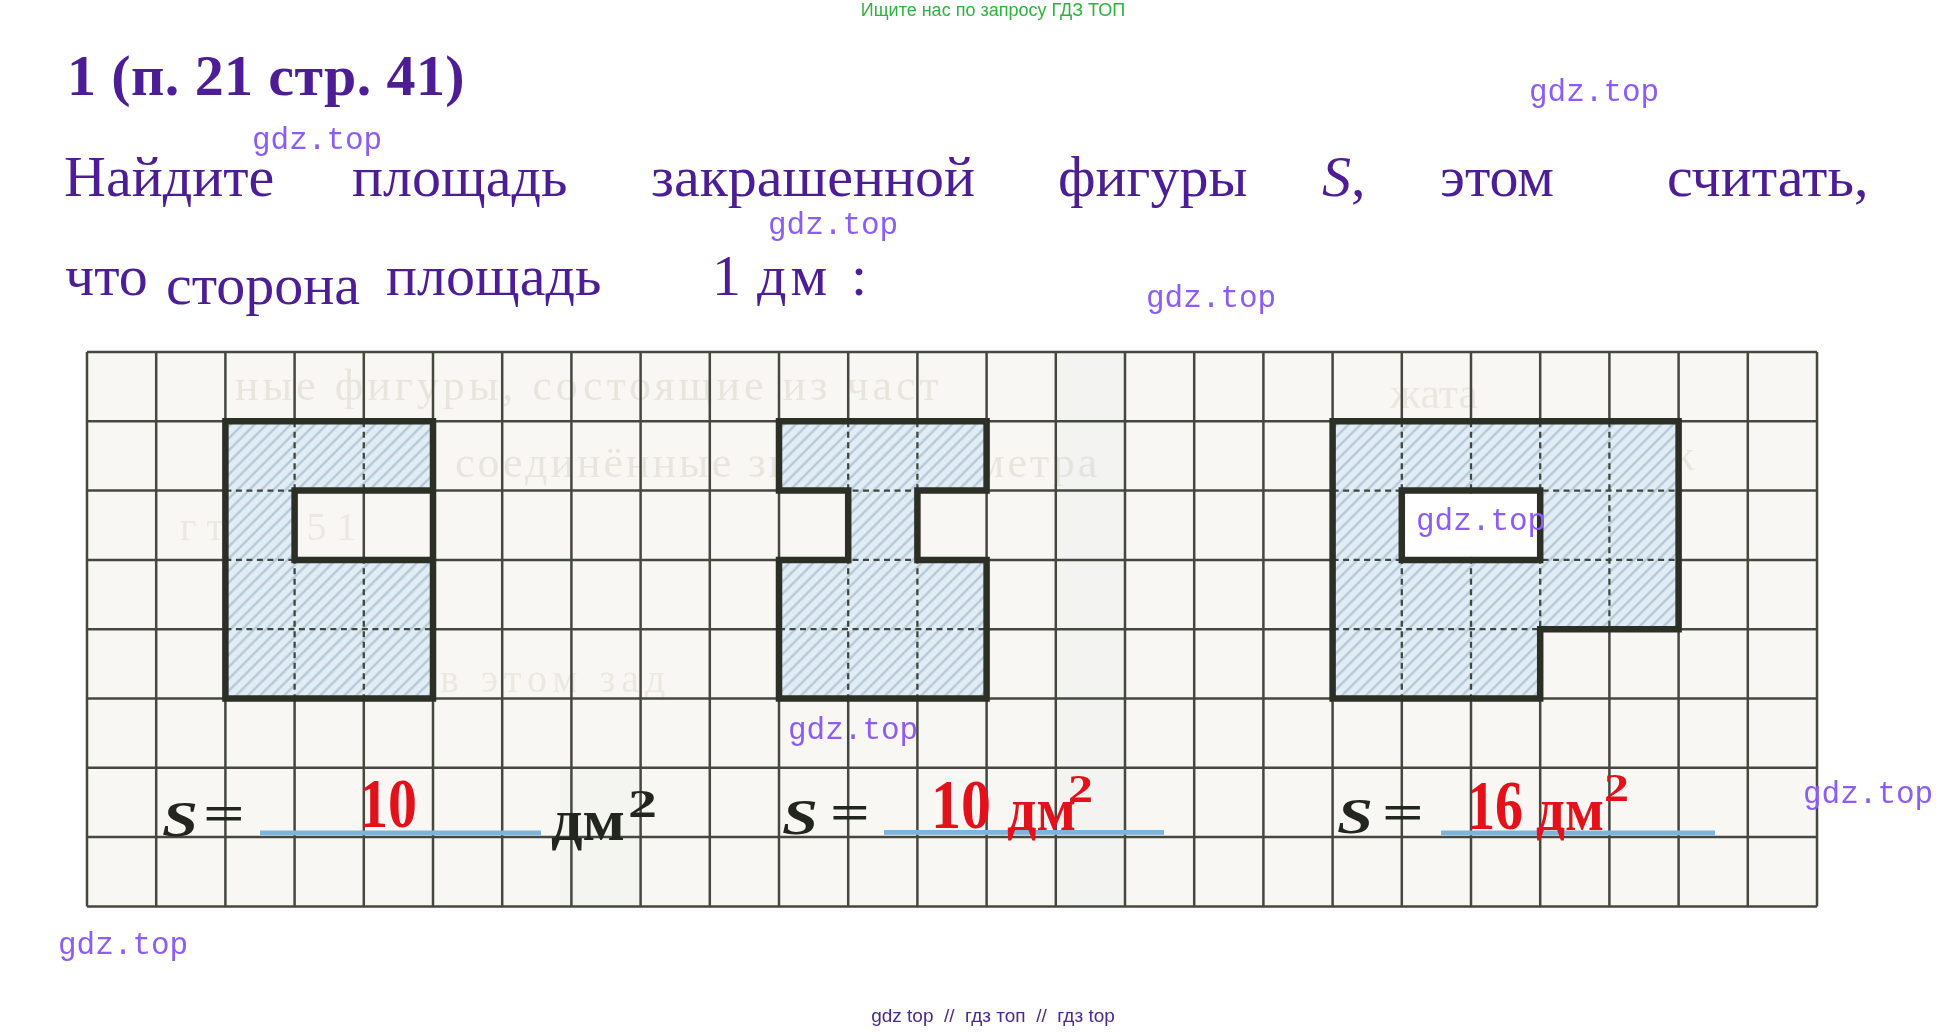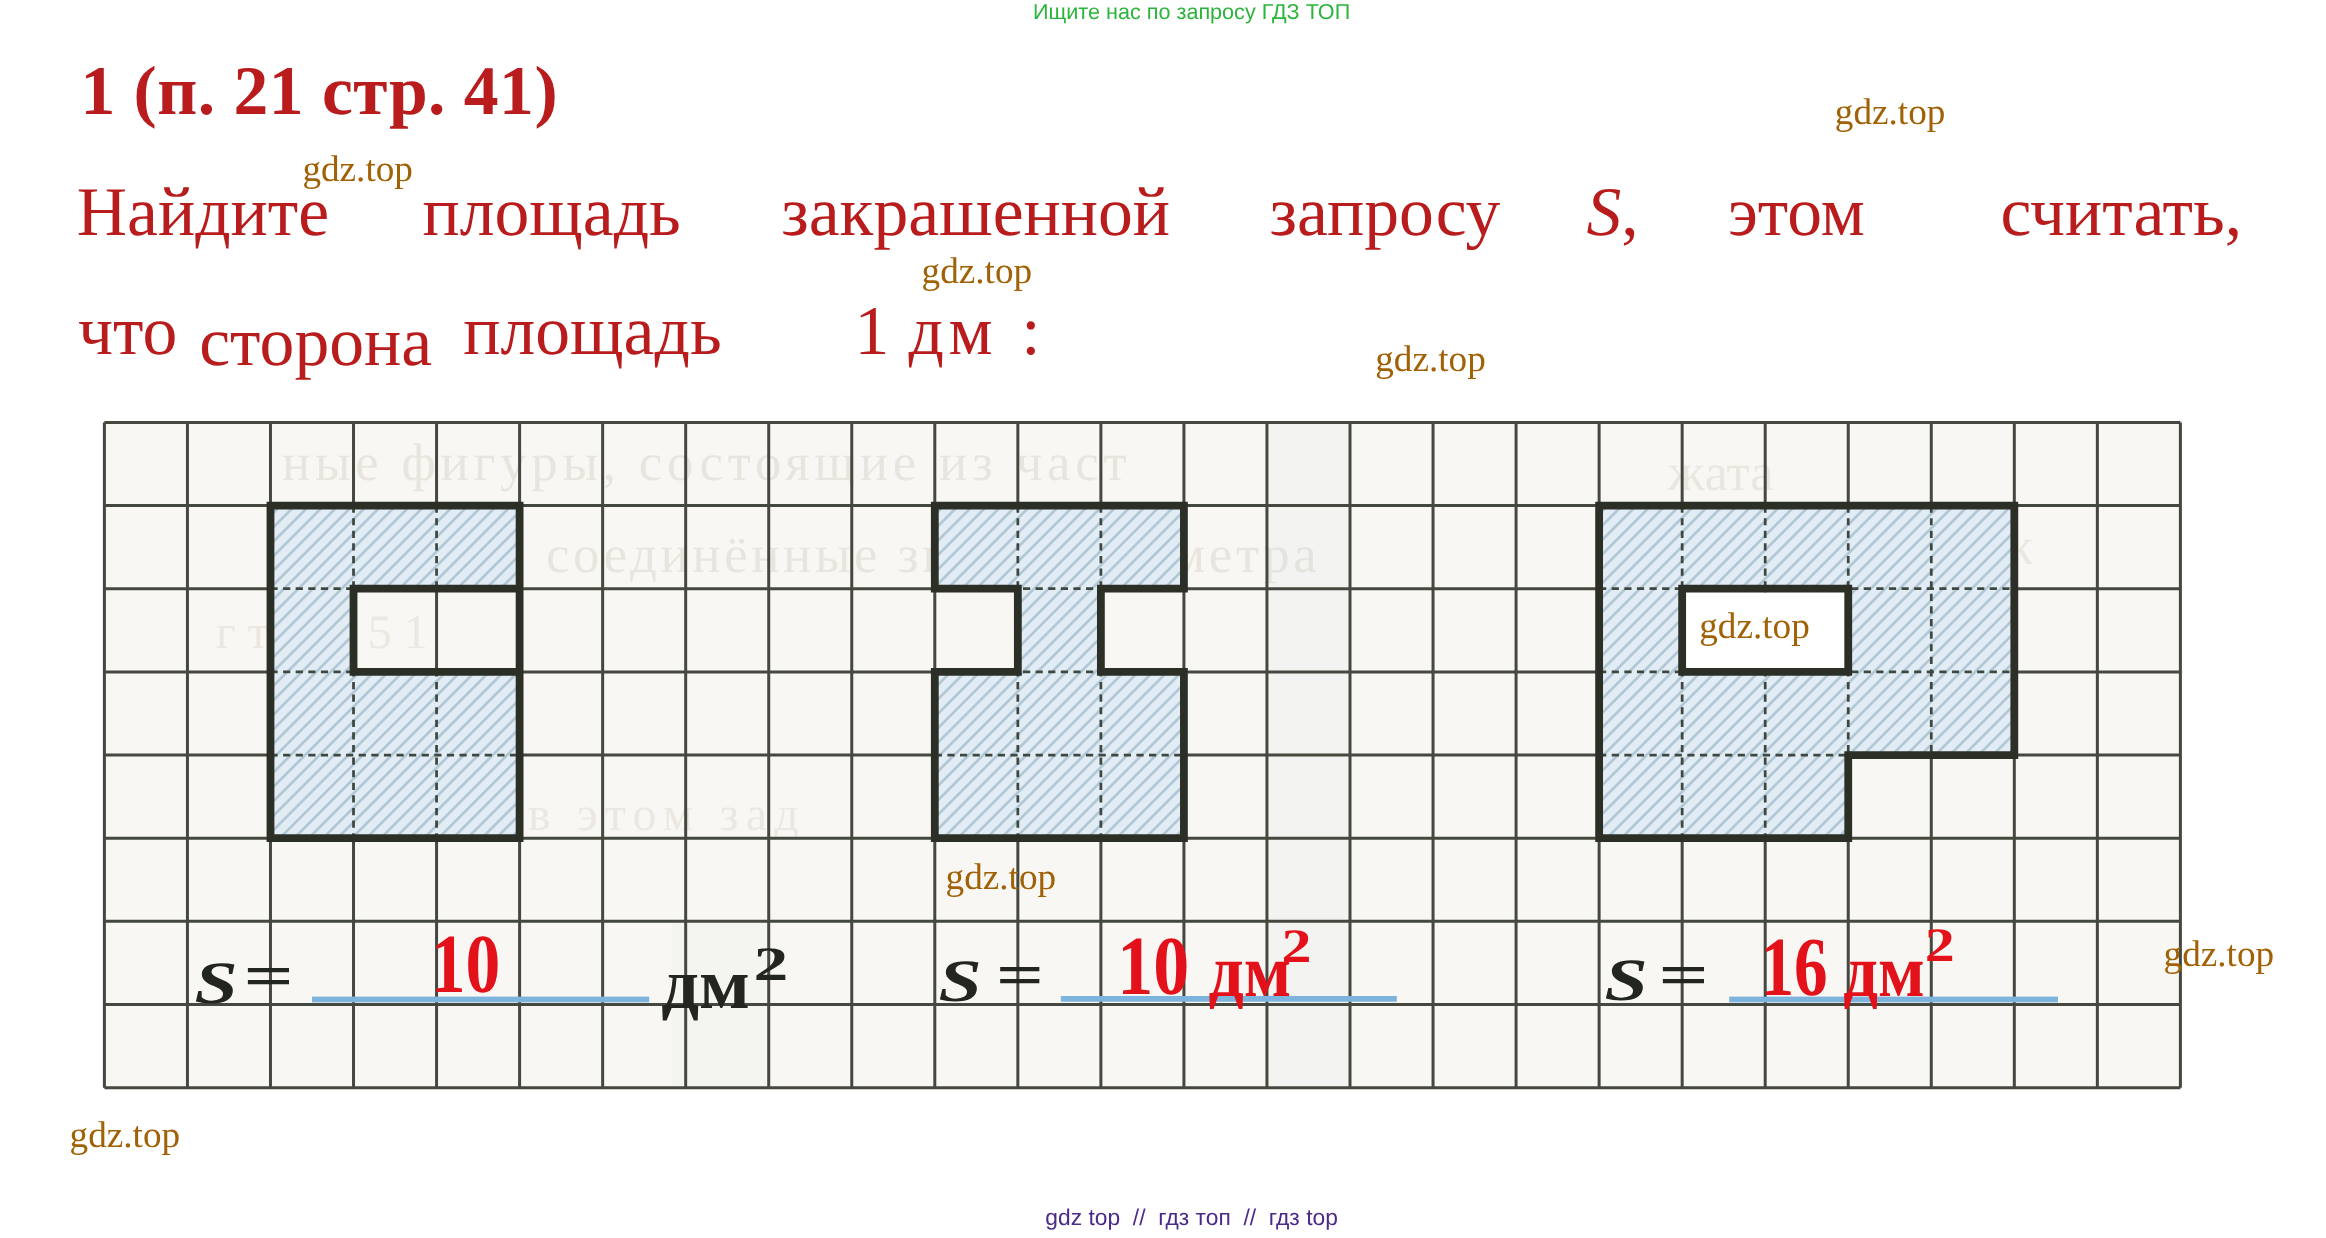--- a/index.html
+++ b/index.html
@@ -1,42 +1,42 @@
 <!DOCTYPE html>
 <html><head>
 <meta charset="utf-8">
 <style>
   html,body{margin:0;padding:0;background:#ffffff;}
   #page{position:relative;width:1938px;height:1032px;overflow:hidden;background:#ffffff;
         font-family:"Liberation Sans", sans-serif;padding-left:48px;}
   .abs{position:absolute;white-space:nowrap;line-height:1;}
-  .w{position:absolute;white-space:nowrap;line-height:1;font-size:31px;color:#a16207;
-      font-family:Liberation Serif, serif;}
-  .t{position:absolute;white-space:nowrap;line-height:1;font-size:58px;color:#b91c1c;
+  .w{position:absolute;white-space:nowrap;line-height:1;font-size:31px;color:#8b5cf6;
+      font-family:Liberation Mono, monospace;}
+  .t{position:absolute;white-space:nowrap;line-height:1;font-size:58px;color:#4c1d95;
      font-family:"Liberation Serif", serif;}
 </style>
 </head>
 <body>
 <div id="page">
 
   <div class="abs" style="left:0;right:0;top:1px;text-align:center;font-size:18px;color:#2cb53c;">Ищите нас по запросу ГДЗ ТОП</div>
 
   <div class="t" style="left:67px;top:47px;font-weight:bold;letter-spacing:0.4px;">1 (п. 21 стр. 41)</div>
 
   <div class="w" style="left:252px;top:125px;">gdz.top</div>
 
   <div class="w" style="left:1529px;top:77px;">gdz.top</div>
 
   <div class="t" style="left:64px;top:148px;">Найдите</div>
 
   <div class="t" style="left:651px;top:148px;">закрашенной</div>
 
   <div class="t" style="left:352px;top:148px;">площадь</div>
 
-  <div class="t" style="left:1058px;top:148px;">запросу</div>
+  <div class="t" style="left:1058px;top:148px;">фигуры</div>
 
   <div class="t" style="left:1322px;top:148px;"><i>S</i>,</div>
 
   <div class="t" style="left:1440px;top:148px;">этом</div>
 
   <div class="t" style="left:1635px;top:148px;margin-left:32px;">считать,</div>
 
   <div class="w" style="left:768px;top:210px;">gdz.top</div>
 
   <div class="t" style="left:65px;top:247px;">что</div>

